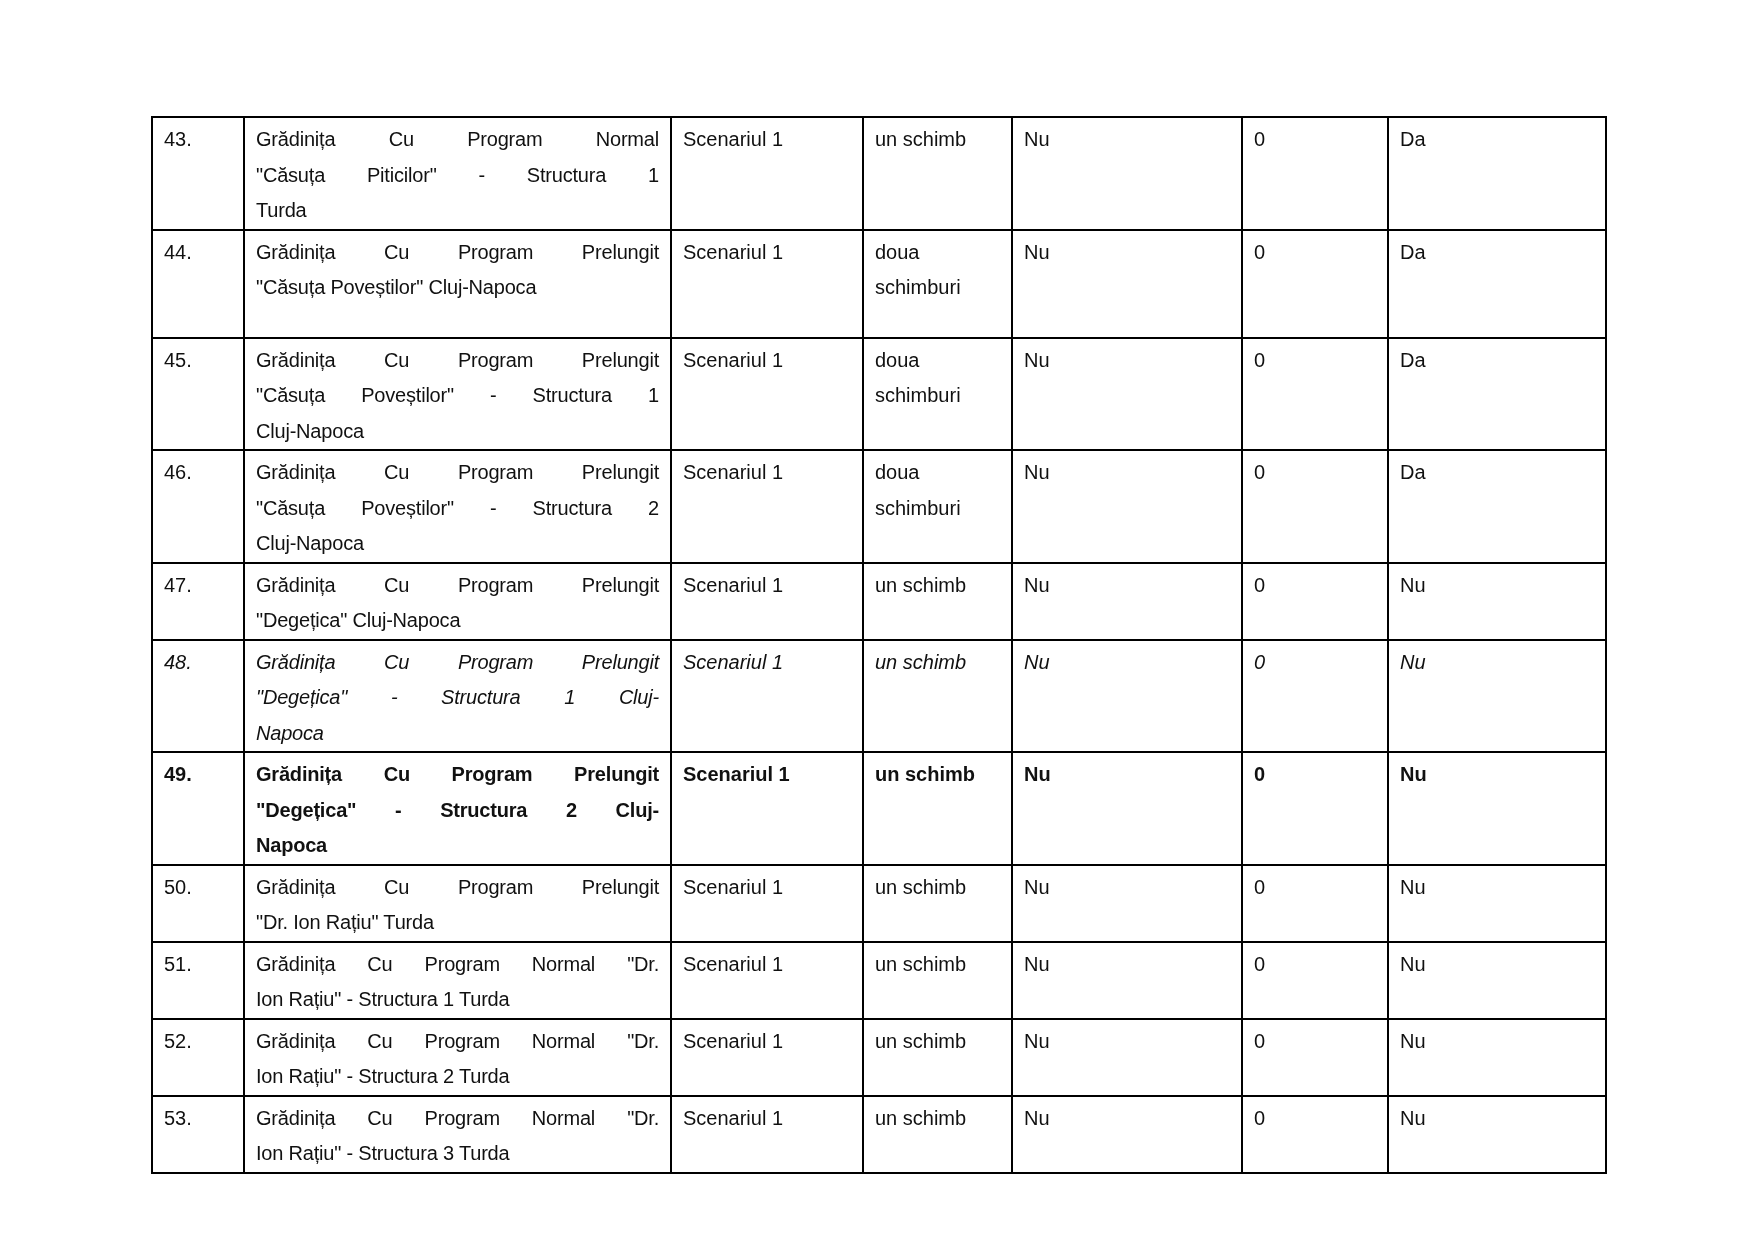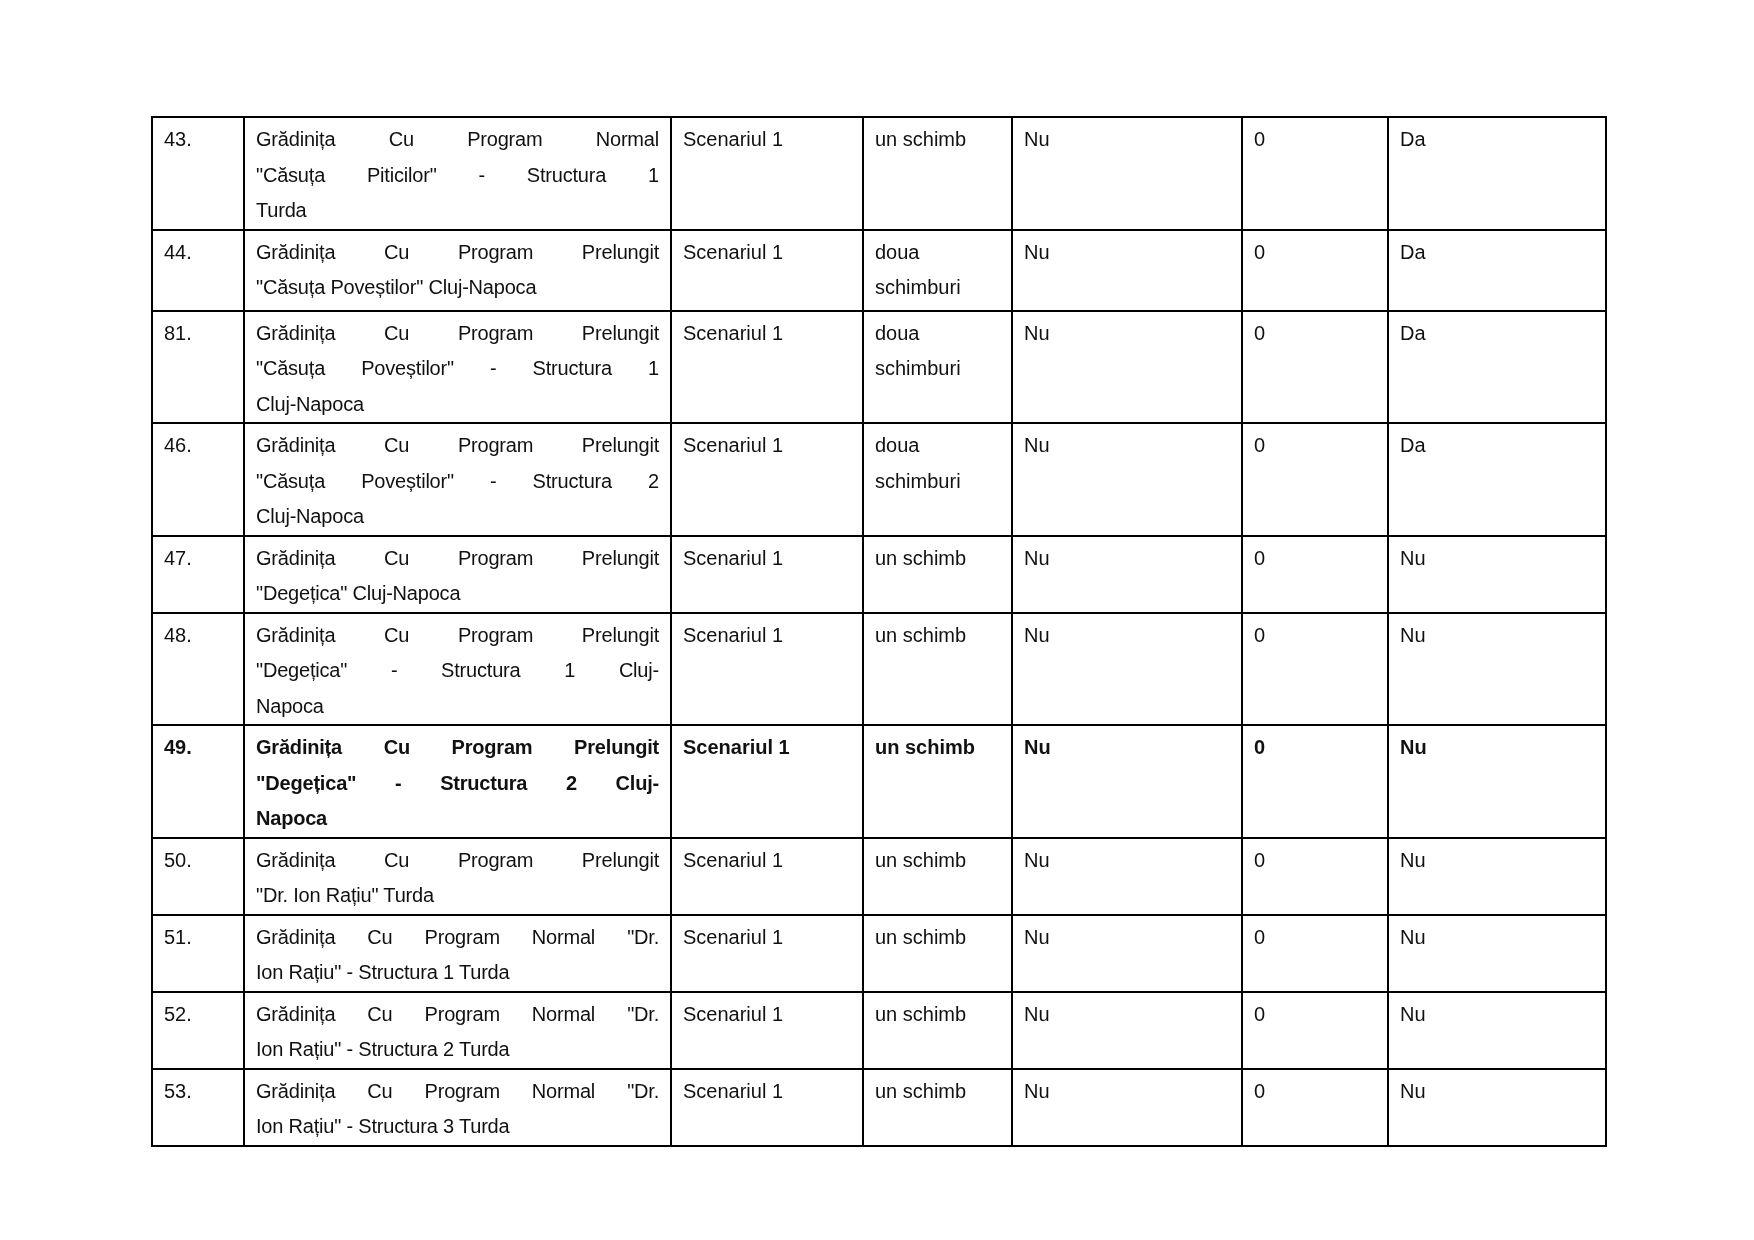--- a/index.html
+++ b/index.html
@@ -47,21 +47,21 @@
     <td>
             <span class="ln">Nu</span>
           </td>
     <td>
             <span class="ln">0</span>
           </td>
     <td>
             <span class="ln">Da</span>
           </td>
   </tr>
-        <tr style="height: 81px;">
+        <tr style="height: 108px;">
     <td>
             <span class="ln">44.</span>
           </td>
     <td class="name-cell">
             <span class="ln j">Grădinița Cu Program Prelungit</span>
             <span class="ln">"Căsuța Poveștilor" Cluj-Napoca</span>
           </td>
     <td>
             <span class="ln">Scenariul 1</span>
           </td>
@@ -74,21 +74,21 @@
           </td>
     <td>
             <span class="ln">0</span>
           </td>
     <td>
             <span class="ln">Da</span>
           </td>
   </tr>
         <tr style="height: 106px;">
     <td>
-            <span class="ln">81.</span>
+            <span class="ln">45.</span>
           </td>
     <td class="name-cell">
             <span class="ln j">Grădinița Cu Program Prelungit</span>
             <span class="ln j">"Căsuța Poveștilor" - Structura 1</span>
             <span class="ln">Cluj-Napoca</span>
           </td>
     <td>
             <span class="ln">Scenariul 1</span>
           </td>
     <td class="shift-cell">
@@ -148,21 +148,21 @@
     <td>
             <span class="ln">Nu</span>
           </td>
     <td>
             <span class="ln">0</span>
           </td>
     <td>
             <span class="ln">Nu</span>
           </td>
   </tr>
-        <tr style="height: 109px;">
+        <tr style="height: 109px; font-style: italic;">
     <td>
             <span class="ln">48.</span>
           </td>
     <td class="name-cell">
             <span class="ln j">Grădinița Cu Program Prelungit</span>
             <span class="ln j">"Degețica" - Structura 1 Cluj-</span>
             <span class="ln">Napoca</span>
           </td>
     <td>
             <span class="ln">Scenariul 1</span>

